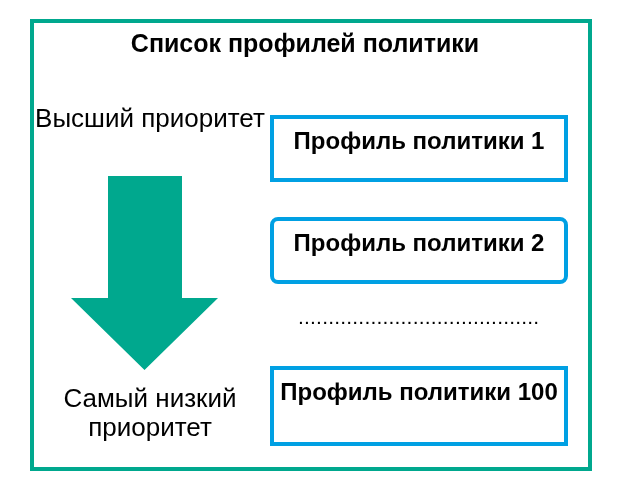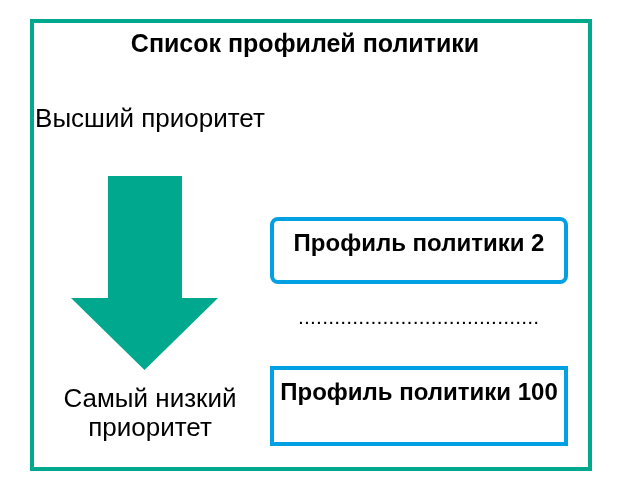--- a/index.html
+++ b/index.html
@@ -99,20 +99,23 @@
   <div class="side-label high">Высший приоритет</div>
 
   <div class="arrow-wrap">
     <svg viewBox="0 0 147 194" preserveAspectRatio="none" aria-hidden="true">
       <polygon points="37,0 111,0 111,122 147,122 73.5,194 0,122 37,122" fill="#00A88E"></polygon>
     </svg>
   </div>
 
   <div class="side-label low">Самый низкий приоритет</div>
 
+  <div class="profile-box b1">
+    <span>Профиль политики 1</span>
+  </div>
 
   <div class="profile-box b2">
     <span>Профиль политики 2</span>
   </div>
 
   <div class="dots">........................................</div>
 
   <div class="profile-box b3">
     <span>Профиль политики 100</span>
   </div>

